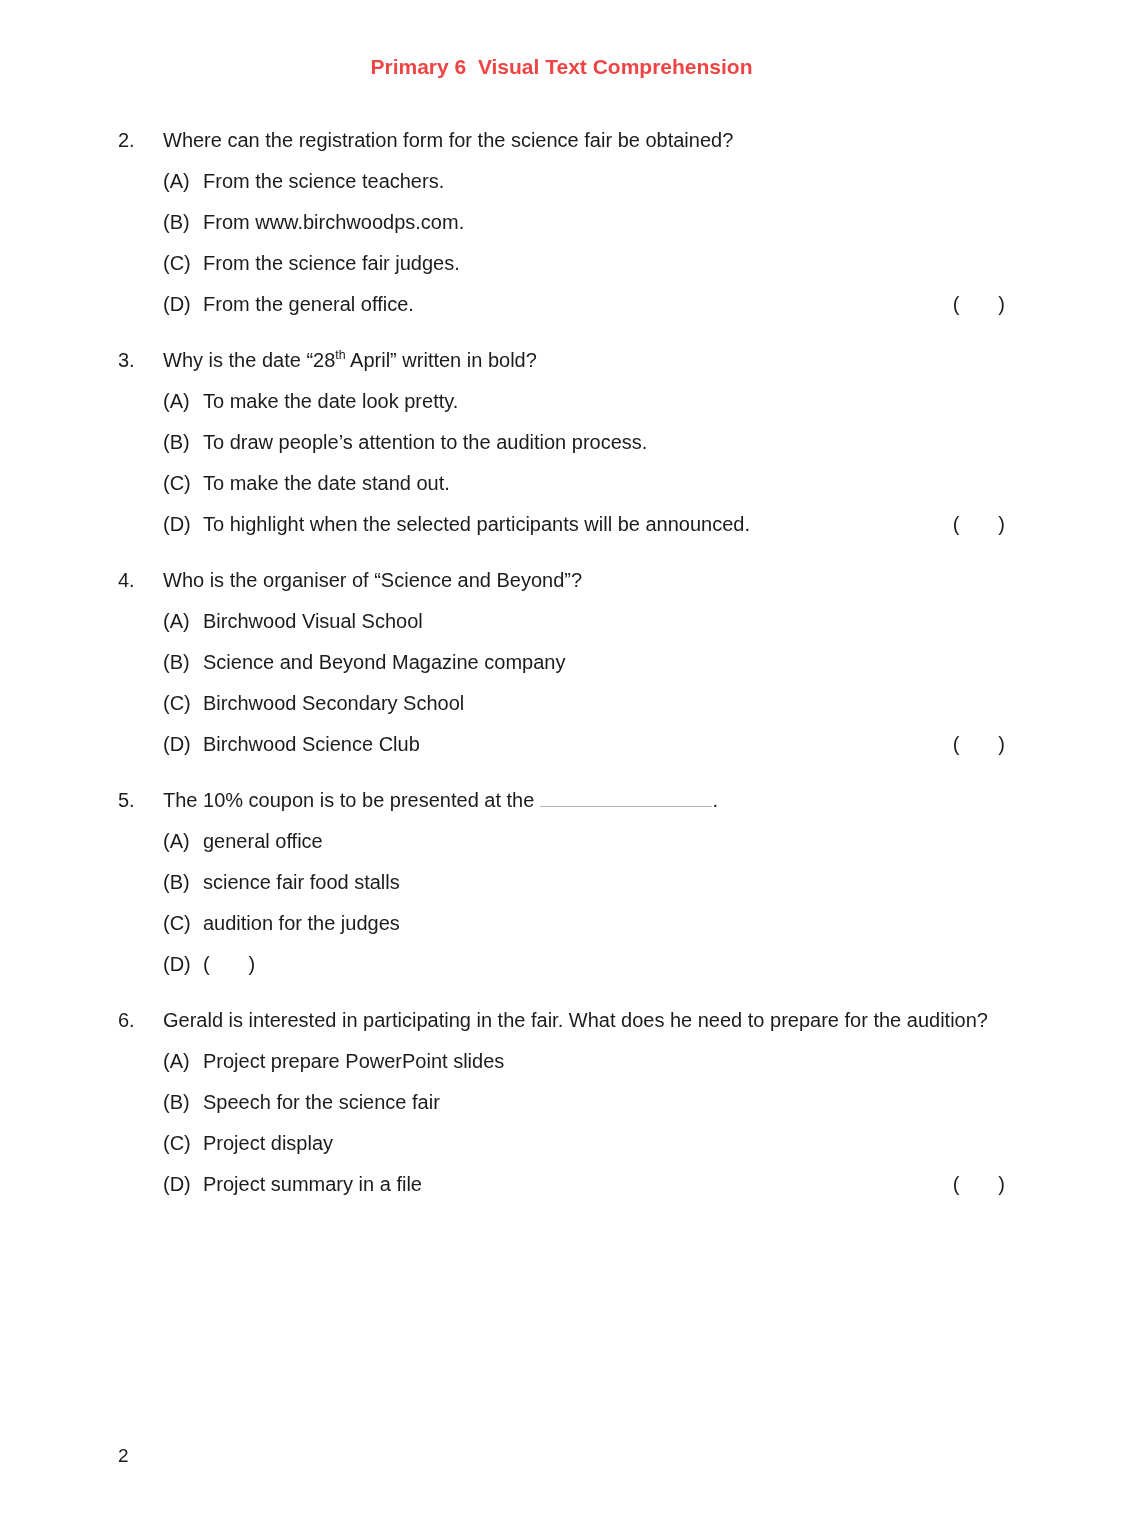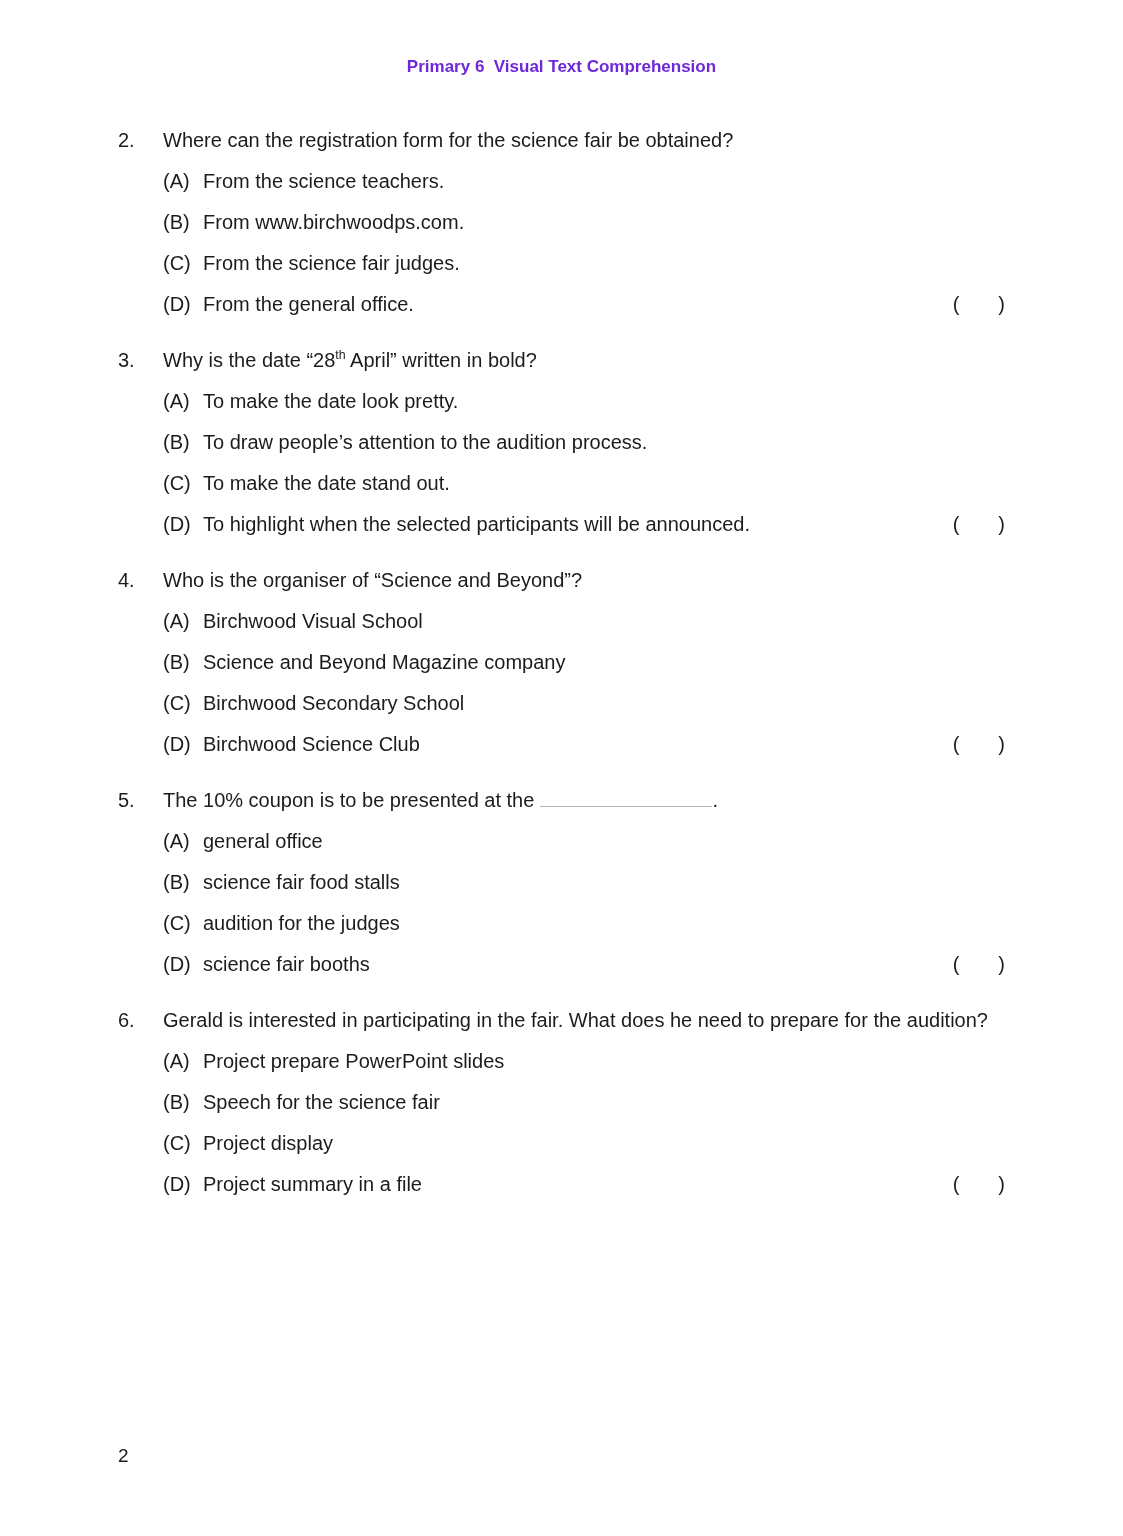--- a/index.html
+++ b/index.html
@@ -9,24 +9,24 @@
     background: #ffffff;
     font-family: "Liberation Sans", sans-serif;
     color: #1c1c1c;
     position: relative;
     overflow: hidden;
   }
   .header {
     padding-top: 57px;
     text-align: center;
     font-weight: bold;
-    font-size: 17px;
+    font-size: 21px;
     line-height: 20px;
     white-space: pre;
-    color: #6d28d9;
+    color: #ef4444;
   }
   .content {
     padding: 45px 118px 0 118px;
     font-size: 20px;
   }
   .question { margin-bottom: 20px; }
   .q-head {
     display: flex;
     line-height: 36px;
     margin-bottom: 5px;
@@ -158,21 +158,20 @@
         <div class="opt-row">
           <span class="opt-label">(B)</span>
           <span class="opt-text">science fair food stalls</span>
         </div>
         <div class="opt-row">
           <span class="opt-label">(C)</span>
           <span class="opt-text">audition for the judges</span>
         </div>
         <div class="opt-row">
           <span class="opt-label">(D)</span>
-          <span class="opt-text">science fair booths</span>
           <span class="brackets">(       )</span>
         </div>
       </div>
     </section>
 
     <section class="question">
       <div class="q-head">
         <span class="q-num">6.</span>
         <span class="q-text">Gerald is interested in participating in the fair. What does he need to prepare for the audition?</span>
       </div>

